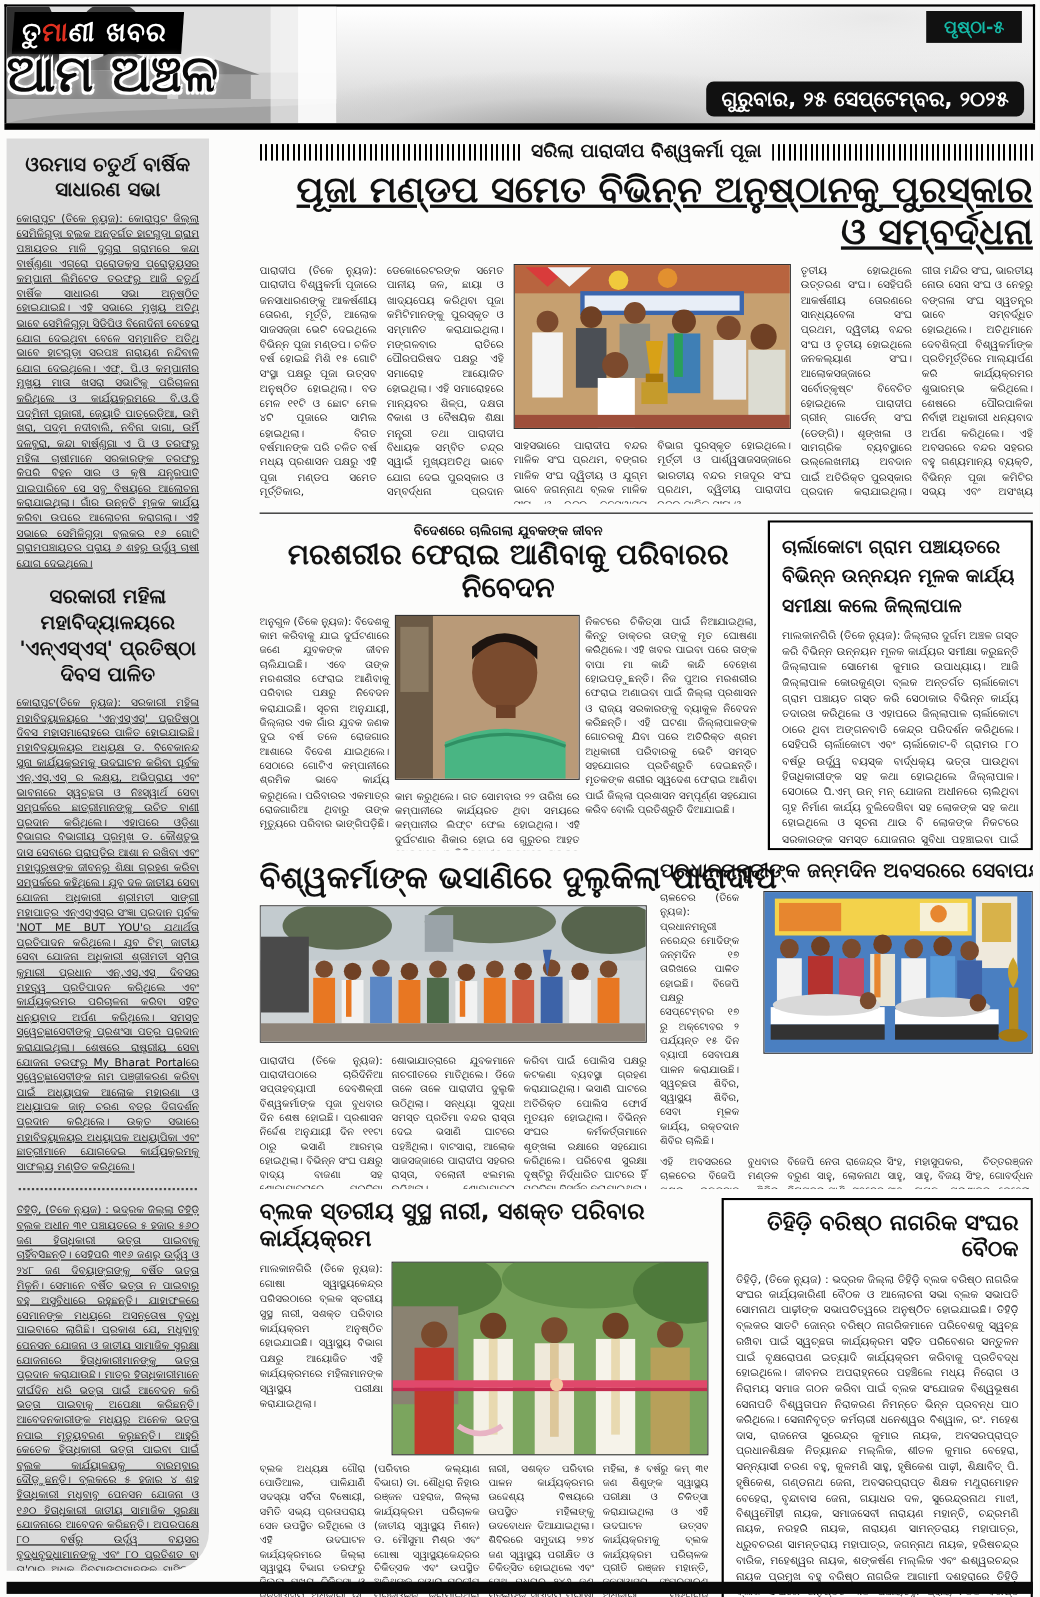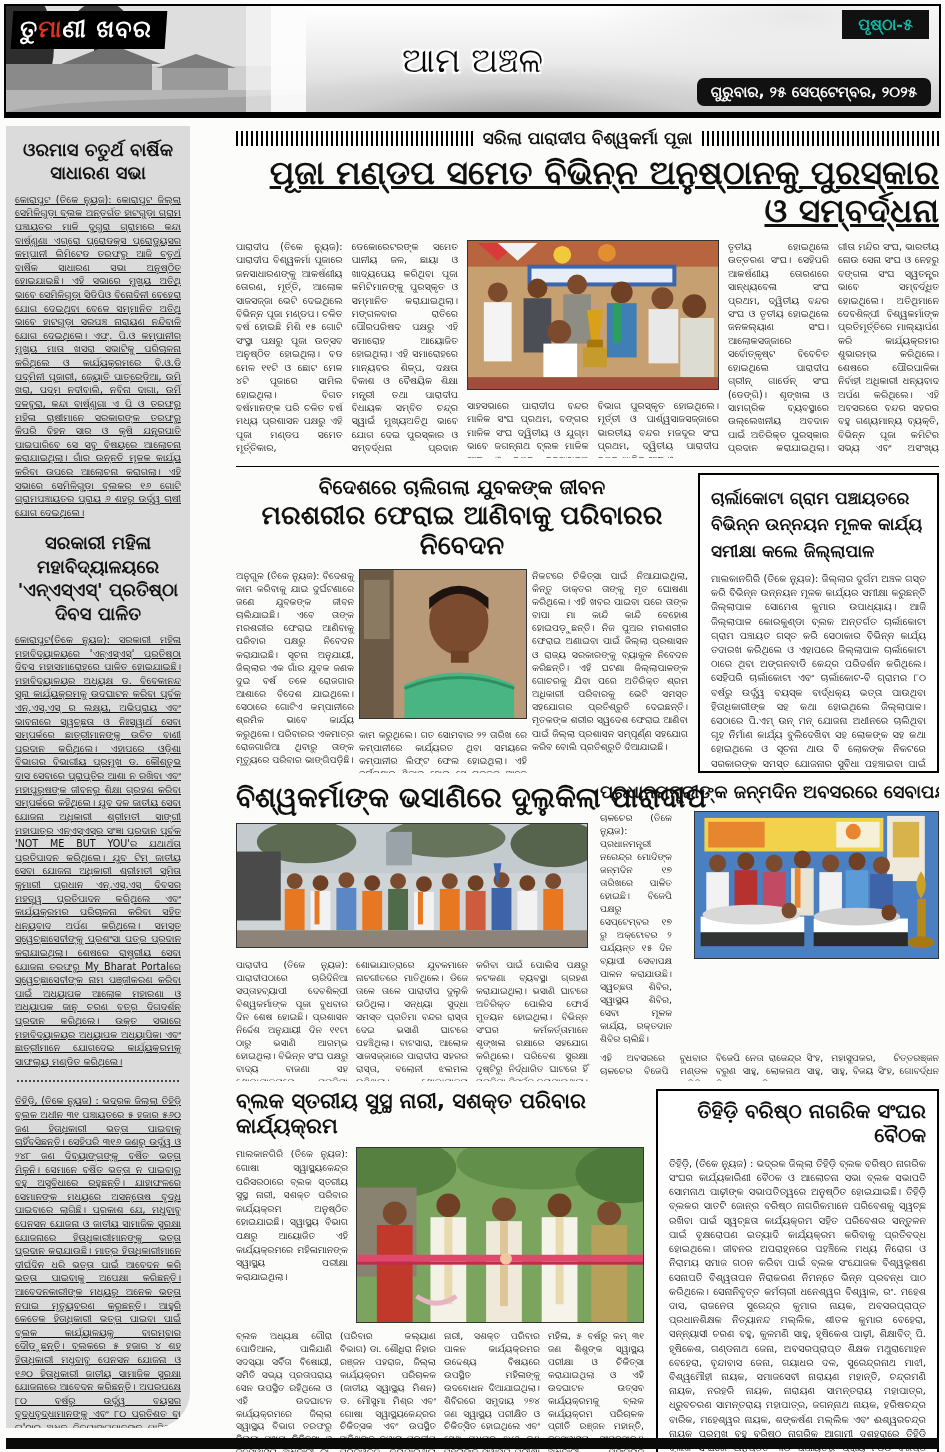--- a/index.html
+++ b/index.html
@@ -10,24 +10,24 @@
   #masthead{position:absolute;top:4px;left:4px;right:4px;height:106px;border:2px solid #000;border-bottom:none;
     background:
       radial-gradient(ellipse 420px 90px at 55% 115%, #9a9a9a 0%, rgba(200,200,200,.55) 45%, rgba(255,255,255,0) 72%),
       radial-gradient(ellipse 300px 70px at 85% 10%, #e8e8e8 0%, rgba(255,255,255,0) 70%),
       linear-gradient(180deg,#ffffff 0%,#e9e9e9 55%,#cfcfcf 100%);
     overflow:hidden;}
   #masthead .village{position:absolute;left:0;top:0;width:300px;height:106px;}
   .paper-name{position:absolute;left:6px;top:5px;background:#000;color:#fff;padding:4px 14px 6px 8px;
     font-size:24px;font-weight:bold;letter-spacing:1px;transform:skewX(-4deg);}
   .paper-name .red{color:#e03020;}
-  .section-title{position:absolute;left:0;right:0;top:34px;text-align:center;font-size:34px;font-weight:400;
+  .section-title{position:absolute;left:0;right:0;top:34px;text-align:left;font-size:46px;font-weight:700;
     color:#0a0a0a;text-shadow:0 0 2px #fff,2px 2px 0 #fff,-2px -2px 0 #fff,-2px 2px 0 #fff,2px -2px 0 #fff,0 0 8px #fff;}
   .page-box{position:absolute;right:10px;top:4px;background:#111;color:#14b8a6;font-size:16px;font-weight:bold;padding:5px 16px;}
-  .date-box{position:absolute;right:8px;bottom:6px;background:#111;color:#fff;font-size:15px;font-weight:bold;
+  .date-box{position:absolute;right:8px;bottom:6px;background:#111;color:#fff;font-size:19px;font-weight:bold;
     padding:5px 14px;border-radius:7px;}
   #mast-rule{position:absolute;top:112px;left:4px;right:4px;height:6px;background:#000;}
 
   
   #sidebar{position:absolute;top:126px;left:6px;width:184px;height:1302px;background:#dbdbdb;
     border-radius:0 0 36px 0;padding:10px 9px 0 9px;box-sizing:border-box;overflow:hidden;}
   .sb-art{margin-bottom:12px;}
   .sb-head{font-size:18px;font-weight:bold;text-align:center;line-height:1.3;margin:2px 0 8px;}
   .sb-body{font-size:9.6px;line-height:1.42;text-align:justify;text-decoration:underline;}
   .dotted-div{border-top:2px dotted #444;margin:10px 2px 12px;}
@@ -41,21 +41,21 @@
   .lead-body{display:flex;gap:9px;height:218px;overflow:hidden;}
   .lead-left{width:222px;column-count:2;column-gap:9px;font-size:9.6px;line-height:1.4;text-align:justify;}
   .lead-center{width:252px;flex:none;}
   .photo-frame{border:1px solid #333;box-sizing:border-box;background:#ddd;}
   .lead-caption{column-count:2;column-gap:9px;font-size:9.6px;line-height:1.4;text-align:justify;margin-top:5px;}
   .lead-right{flex:1;column-count:2;column-gap:9px;font-size:9.6px;line-height:1.4;text-align:justify;}
   .main-rule{border:none;border-top:1.5px solid #000;margin:8px 0 6px;}
 
   .band2{display:flex;gap:10px;height:300px;overflow:hidden;}
   .story2{width:452px;flex:none;}
-  .s2-kicker{font-size:20px;font-weight:bold;text-align:center;margin:2px 0 2px;}
+  .s2-kicker{font-size:12px;font-weight:bold;text-align:center;margin:2px 0 2px;}
   .s2-headline{font-size:26px;font-weight:900;text-align:center;line-height:1.15;margin:2px 0 8px;}
   .s2-cols{display:flex;gap:5px;}
   .s2-col{font-size:9.4px;line-height:1.4;text-align:justify;}
   .s2-c1{width:118px;}
   .s2-c2{width:168px;}
   .s2-c3{flex:1;}
   .news-box{flex:1;border:2px solid #000;padding:8px 11px;box-sizing:border-box;overflow:hidden;background:#fff;}
   .box-head{font-size:17px;font-weight:bold;line-height:1.55;margin:2px 0 8px;}
   .box-body{font-size:9.8px;line-height:1.45;text-align:justify;}
 

